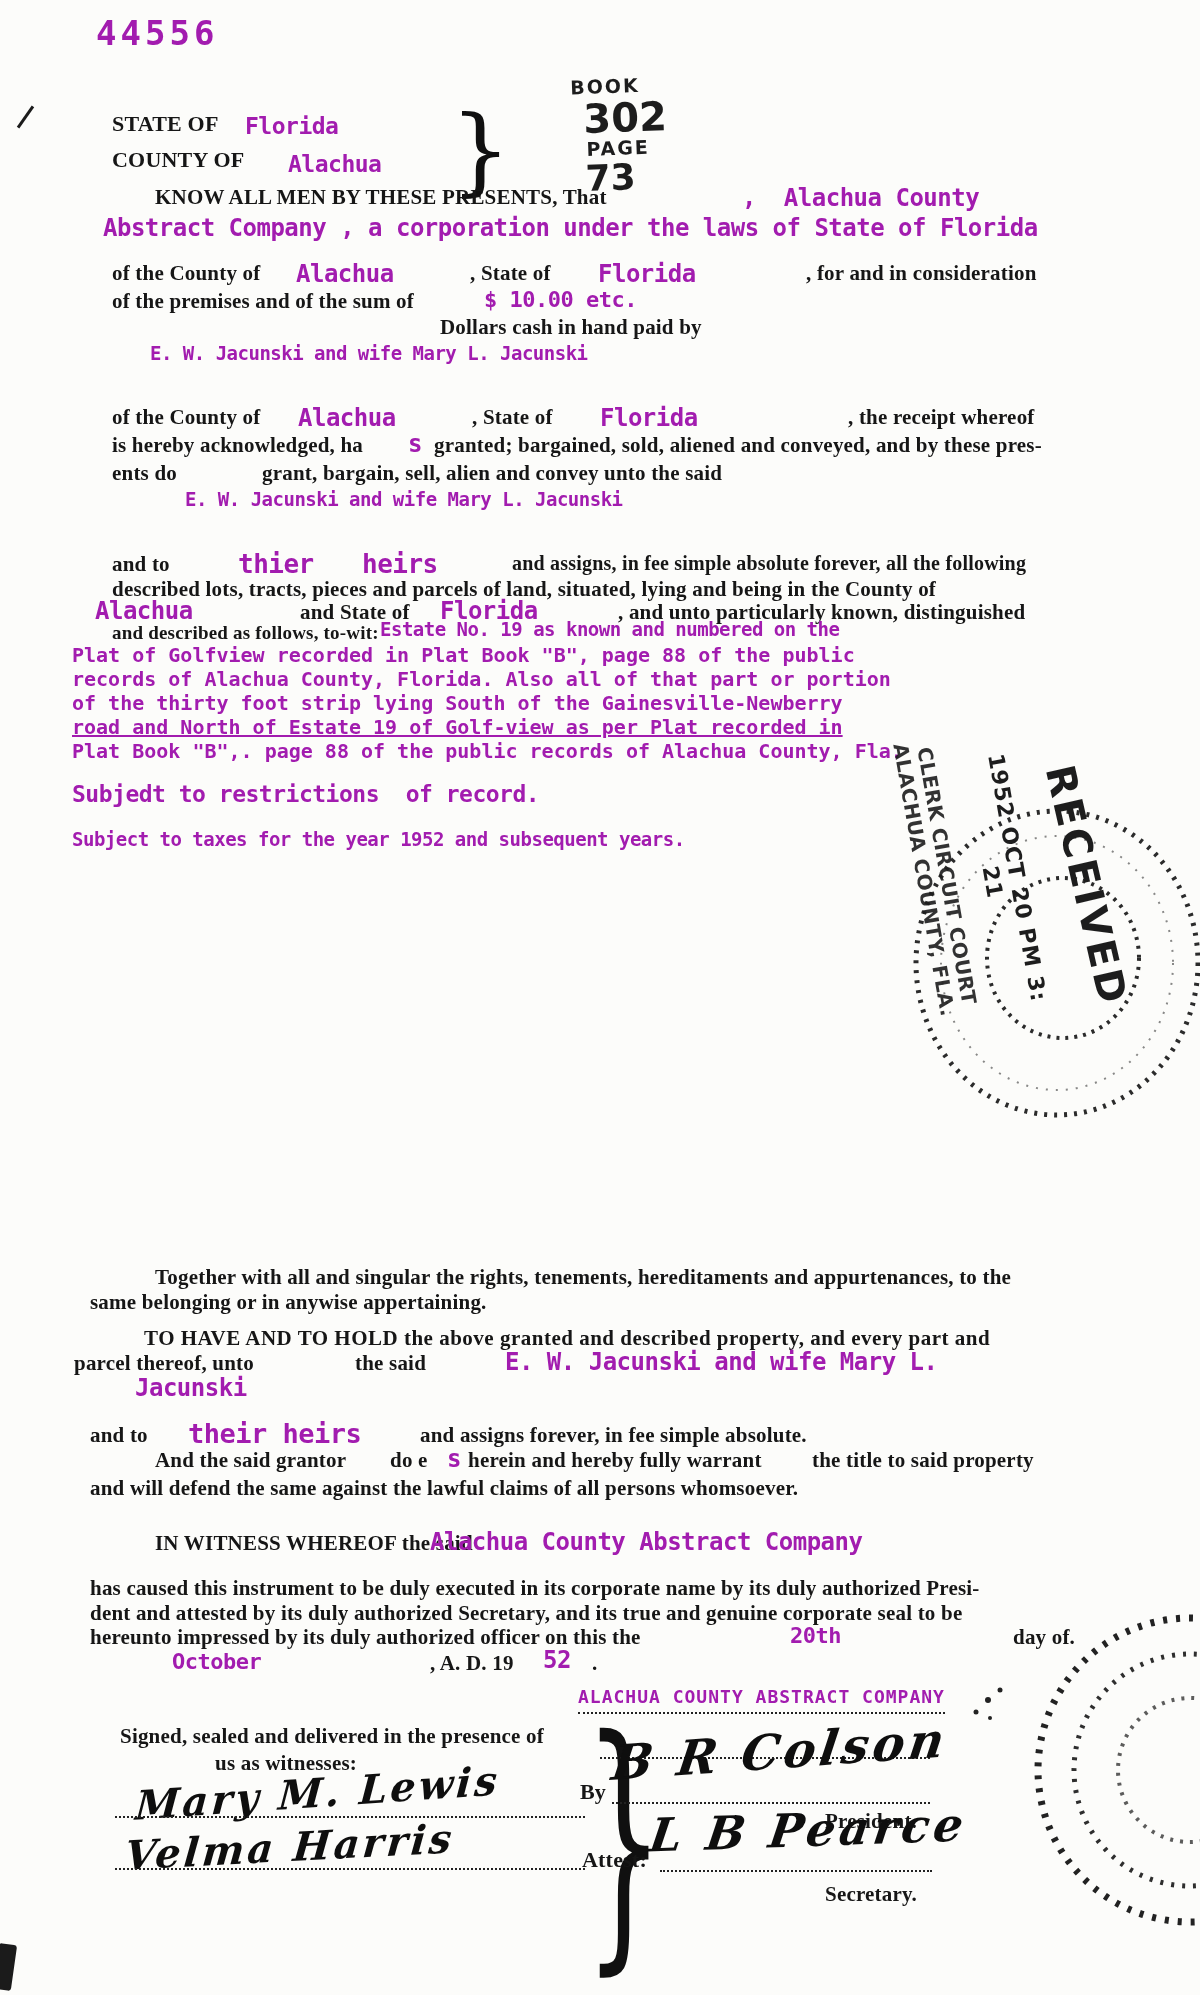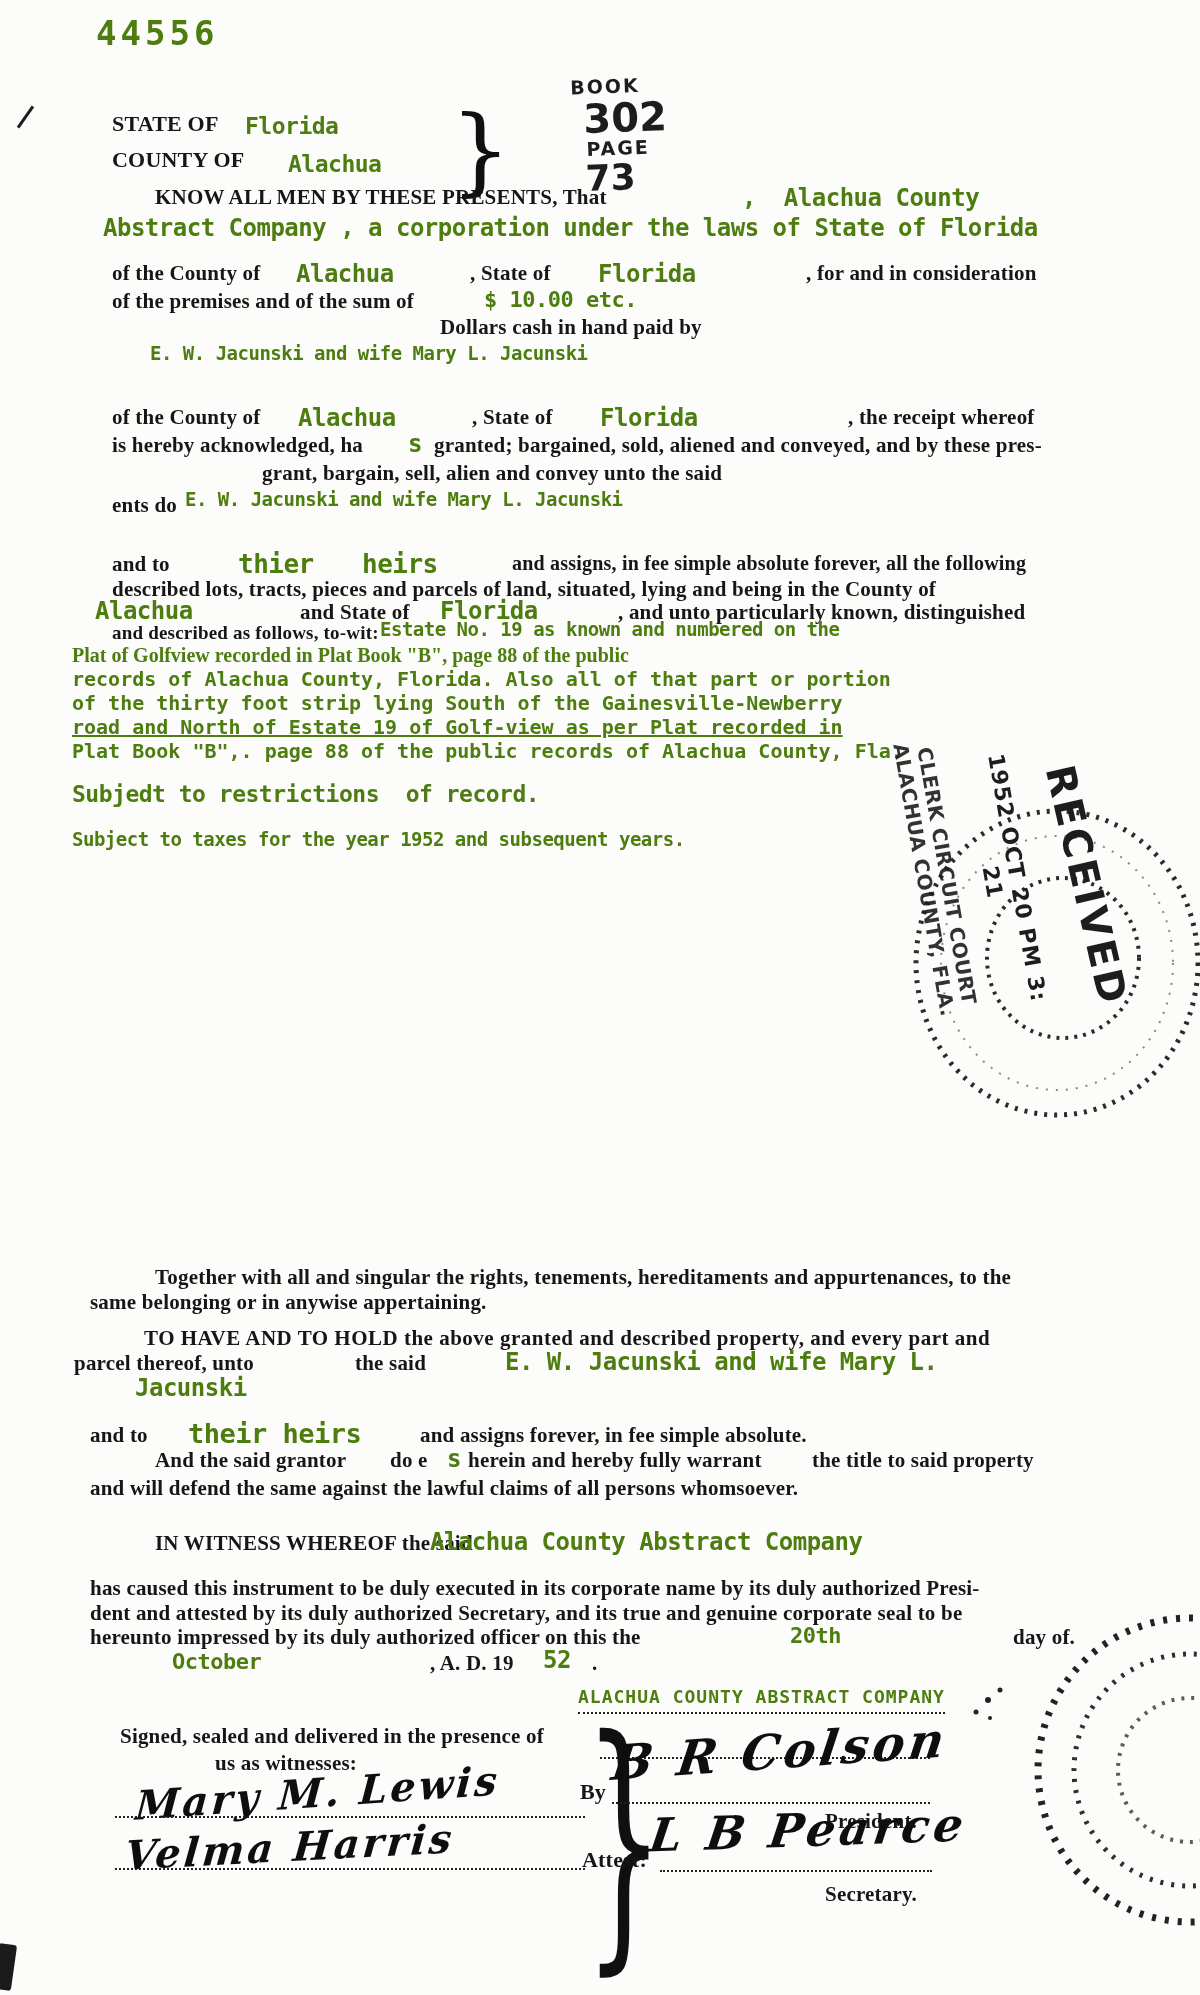--- a/index.html
+++ b/index.html
@@ -2,21 +2,21 @@
 <html><head>
 <meta charset="utf-8">
 <style>
   html,body{margin:0;padding:0;background:#e8e8e6;}
   .page{
     position:relative;width:1200px;height:1995px;margin:0 auto;
     background:#fcfcfa;overflow:hidden;color:#141414;
   }
   .line{position:absolute;white-space:pre;line-height:1.05;}
   .printed{font-family:"Liberation Serif",serif;font-weight:700;font-size:21px;letter-spacing:.2px;color:#161616;}
-  .typed{font-family:"DejaVu Sans Mono",monospace;font-weight:700;font-size:19px;letter-spacing:-.5px;color:#4d7c0f;}
+  .typed{font-family:"DejaVu Sans Mono",monospace;font-weight:700;font-size:19px;letter-spacing:-.5px;color:#a21caf;}
   .script{font-family:"DejaVu Serif",serif;font-style:italic;font-weight:700;color:#0e0e0e;}
   .dotline{position:absolute;border-bottom:2px dotted #222;height:0;}
   .brace{position:absolute;font-family:"DejaVu Serif",serif;font-weight:400;color:#101010;transform-origin:top left;}
   .stamp-ink{font-family:"DejaVu Sans",sans-serif;font-weight:800;color:#1d1d1d;}
   .rot{position:absolute;transform-origin:center center;text-align:center;}
   .seal-svg{position:absolute;}
   .artifact{position:absolute;background:#1b1b1b;}
 </style>
 </head>
 <body>
@@ -56,36 +56,36 @@
   <div class="line typed" style="left:150px;top:344px;">E. W. Jacunski and wife Mary L. Jacunski</div>
 
   <div class="line printed" style="left:112px;top:406px;">of the County of</div>
   <div class="line typed" style="left:298px;top:406px;font-size:24px;">Alachua</div>
   <div class="line printed" style="left:472px;top:406px;">, State of</div>
   <div class="line typed" style="left:600px;top:406px;font-size:24px;">Florida</div>
   <div class="line printed" style="left:848px;top:406px;">, the receipt whereof</div>
   <div class="line printed" style="left:112px;top:434px;">is hereby acknowledged, ha</div>
   <div class="line typed" style="left:408px;top:432px;font-size:24px;">s</div>
   <div class="line printed" style="left:434px;top:434px;">granted; bargained, sold, aliened and conveyed, and by these pres-</div>
-  <div class="line printed" style="left:112px;top:462px;margin-top:32px;">ents do</div>
+  <div class="line printed" style="left:112px;top:462px;">ents do</div>
   <div class="line printed" style="left:262px;top:462px;">grant, bargain, sell, alien and convey unto the said</div>
   <div class="line typed" style="left:185px;top:490px;">E. W. Jacunski and wife Mary L. Jacunski</div>
 
   <div class="line printed" style="left:112px;top:553px;">and to</div>
   <div class="line typed" style="left:238px;top:551px;font-size:26px;">thier</div>
   <div class="line typed" style="left:362px;top:551px;font-size:26px;">heirs</div>
   <div class="line printed" style="left:512px;top:553px;font-size:20px;">and assigns, in fee simple absolute forever, all the following</div>
   <div class="line printed" style="left:112px;top:578px;">described lots, tracts, pieces and parcels of land, situated, lying and being in the County of</div>
   <div class="line typed" style="left:95px;top:599px;font-size:24px;">Alachua</div>
   <div class="line printed" style="left:300px;top:601px;">and State of</div>
   <div class="line typed" style="left:440px;top:599px;font-size:24px;">Florida</div>
   <div class="line printed" style="left:618px;top:601px;">, and unto particularly known, distinguished</div>
   <div class="line printed" style="left:112px;top:623px;font-size:19px;">and described as follows, to-wit:</div>
   <div class="line typed" style="left:380px;top:620px;">Estate No. 19 as known and numbered on the</div>
-  <div class="line typed" style="left:72px;top:645px;font-size:20px;letter-spacing:0;font-family:Liberation Serif, serif;">Plat of Golfview recorded in Plat Book "B", page 88 of the public</div>
+  <div class="line typed" style="left:72px;top:645px;font-size:20px;letter-spacing:0;">Plat of Golfview recorded in Plat Book "B", page 88 of the public</div>
   <div class="line typed" style="left:72px;top:669px;font-size:20px;letter-spacing:0;">records of Alachua County, Florida. Also all of that part or portion</div>
   <div class="line typed" style="left:72px;top:693px;font-size:20px;letter-spacing:0;">of the thirty foot strip lying South of the Gainesville-Newberry</div>
   <div class="line typed" style="left:72px;top:717px;font-size:20px;letter-spacing:0;text-decoration:underline;">road and North of Estate 19 of Golf-view as per Plat recorded in</div>
   <div class="line typed" style="left:72px;top:741px;font-size:20px;letter-spacing:0;">Plat Book "B",. page 88 of the public records of Alachua County, Fla.</div>
   <div class="line typed" style="left:72px;top:782px;font-size:23px;">Subjedt to restrictions  of record.</div>
   <div class="line typed" style="left:72px;top:830px;">Subject to taxes for the year 1952 and subsequent years.</div>
 
   <svg class="seal-svg" style="left:895px;top:800px;" width="320" height="330" viewBox="0 0 320 330">
     <ellipse cx="162" cy="163" rx="141" ry="152" fill="none" stroke="#2b2b2b" stroke-width="5" stroke-dasharray="3 7"></ellipse>
     <ellipse cx="162" cy="163" rx="116" ry="127" fill="none" stroke="#3a3a3a" stroke-width="2" stroke-dasharray="2 8" opacity="0.6"></ellipse>

